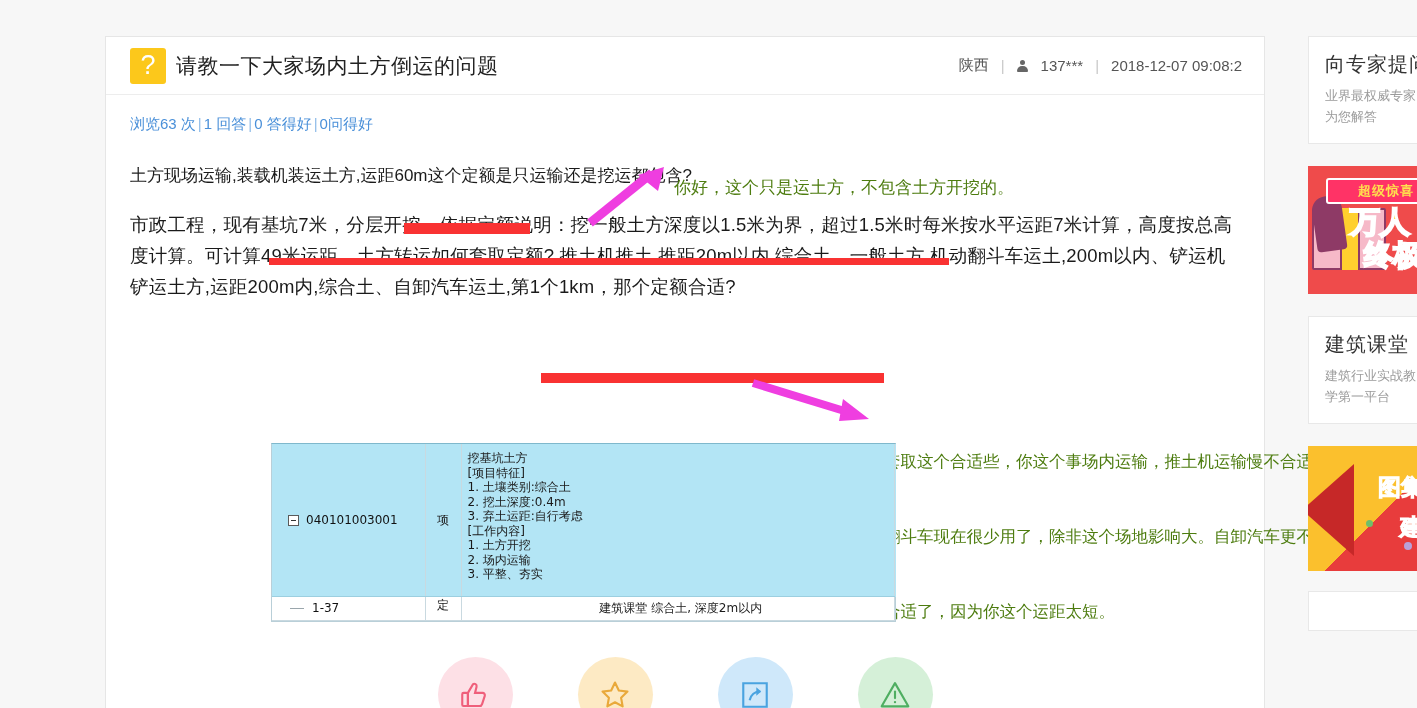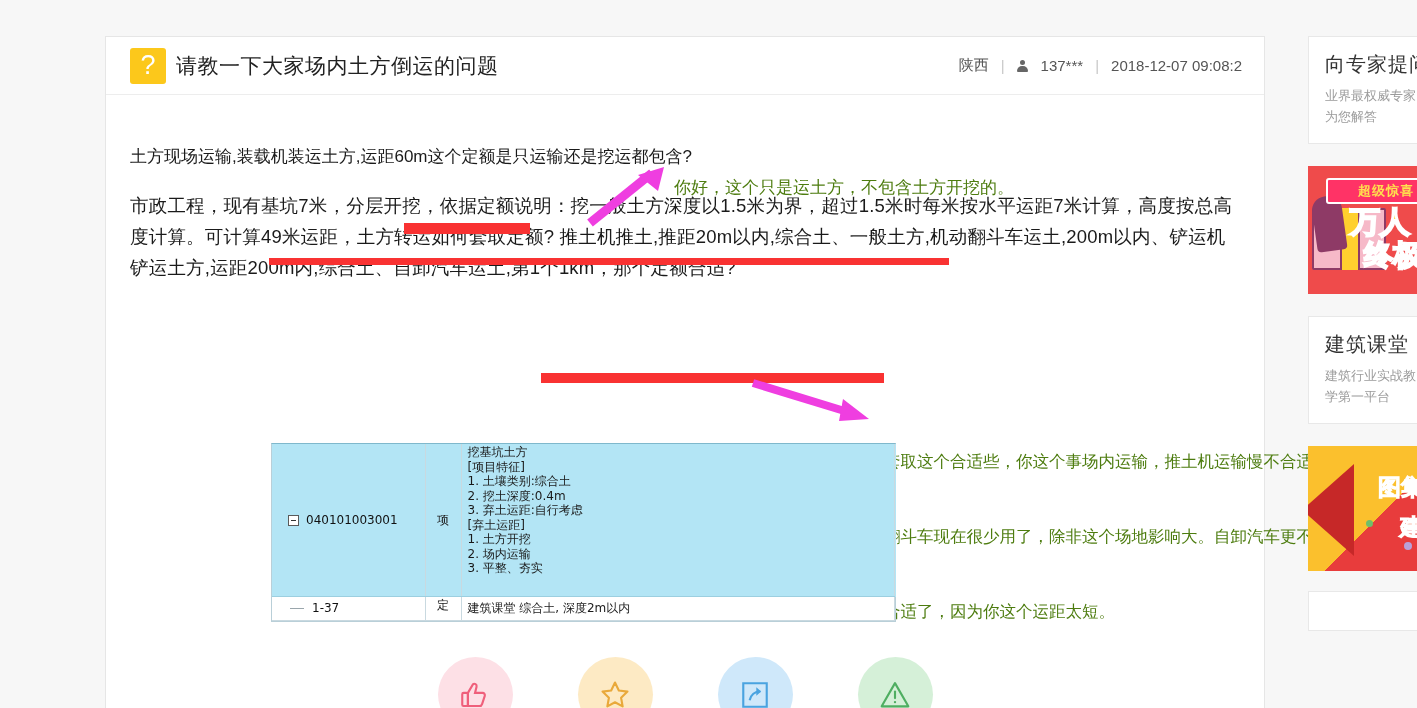--- a/index.html
+++ b/index.html
@@ -92,21 +92,21 @@
     background: #ffffff;
   }
   table.gl { width: 100%; border-collapse: collapse; table-layout: fixed; }
   table.gl td {
     border-right: 1px solid #c9d9e0; border-bottom: 1px solid #c9d9e0;
     vertical-align: top; font-size: 12px; color: #1a1a1a;
   }
   tr.sel td { background: #b3e5f5; border-bottom: 1px solid #9ccfe0; }
   .c-code { width: 153px; position: relative; padding: 0; }
   .c-unit { width: 36px; text-align: center; }
-  .c-desc { padding: 6px 0 4px 6px; line-height: 14.5px; }
+  .c-desc { padding: 12px 0 4px 6px; line-height: 14.5px; }
   .c-tail { width: 0px; border-right: none !important; }
   .code-inner {
     position: absolute; left: 0; right: 0; top: 50%;
     transform: translateY(-50%);
     display: flex; align-items: center; padding-left: 16px;
   }
   .expander {
     width: 11px; height: 11px; border: 1px solid #5a5a5a; background: #fff;
     position: relative; flex: 0 0 11px; margin-right: 7px;
   }
@@ -118,21 +118,21 @@
     width: 22px; flex: 0 0 22px; position: relative; height: 11px;
     margin-right: 2px;
   }
   .treeline::after {
     content: ""; position: absolute; left: 2px; top: 5px;
     width: 14px; height: 1px; background: #9aa6ac;
   }
   .row-lbl { font-size: 12px; color: #111; }
   .dots { margin-left: auto; margin-right: 8px; color: #777; letter-spacing: 1px; font-size: 11px; }
   .unit-mid { display: flex; align-items: center; justify-content: center; height: 100%; }
-  .rowline td { height: 23px; }
+  .rowline td { height: 23px; text-align: center; }
   .rowline .c-desc { padding-top: 4px; }
   .sel-outline { outline: 1px solid #3fa8c9; }
 
   
   .actions {
     position: absolute; left: 0; right: 0; top: 620px;
     display: flex; justify-content: center; gap: 65px;
   }
   .act { width: 75px; text-align: center; }
   .act-circle {
@@ -224,20 +224,23 @@
         <span class="sep">|</span>
         <span class="user-ico"></span>
         <span>137***</span>
         <span class="sep">|</span>
         <span>2018-12-07 09:08:2</span>
       </div>
     </div>
 
     <div class="qbody">
 
+      <div class="stats">
+        <span>浏览63 次</span><span class="bar">|</span><span>1 回答</span><span class="bar">|</span><span>0 答得好</span><span class="bar">|</span><span>0问得好</span>
+      </div>
 
       <div class="q-line">土方现场运输,装载机装运土方,运距60m这个定额是只运输还是挖运都包含?</div>
 
       <div class="q-para">市政工程，现有基坑7米，分层开挖，依据定额说明：挖一般土方深度以1.5米为界，超过1.5米时每米按水平运距7米计算，高度按总高度计算。可计算49米运距，土方转运如何套取定额? 推土机推土,推距20m以内,综合土、一般土方,机动翻斗车运土,200m以内、铲运机铲运土方,运距200m内,综合土、自卸汽车运土,第1个1km，那个定额合适?</div>
     </div>
 
     <div class="redbar rb1"></div>
     <div class="redbar rb2"></div>
     <div class="redbar rb3"></div>
 
@@ -272,21 +275,21 @@
             <div class="unit-mid" style="height:152px;">
               <span>项</span>
             </div>
           </td>
           <td class="c-desc">
             <div style="margin-top:-5px;">挖基坑土方</div>
             <div>[项目特征]</div>
             <div>1. 土壤类别:综合土</div>
             <div>2. 挖土深度:0.4m</div>
             <div>3. 弃土运距:自行考虑</div>
-            <div>[弃土运距]</div>
+            <div>[工作内容]</div>
             <div>1. 土方开挖</div>
             <div>2. 场内运输</div>
             <div>3. 平整、夯实</div>
           </td>
           <td class="c-tail"></td>
         </tr>
 
         <tr class="rowline">
           <td class="c-code">
             <div class="code-inner">

